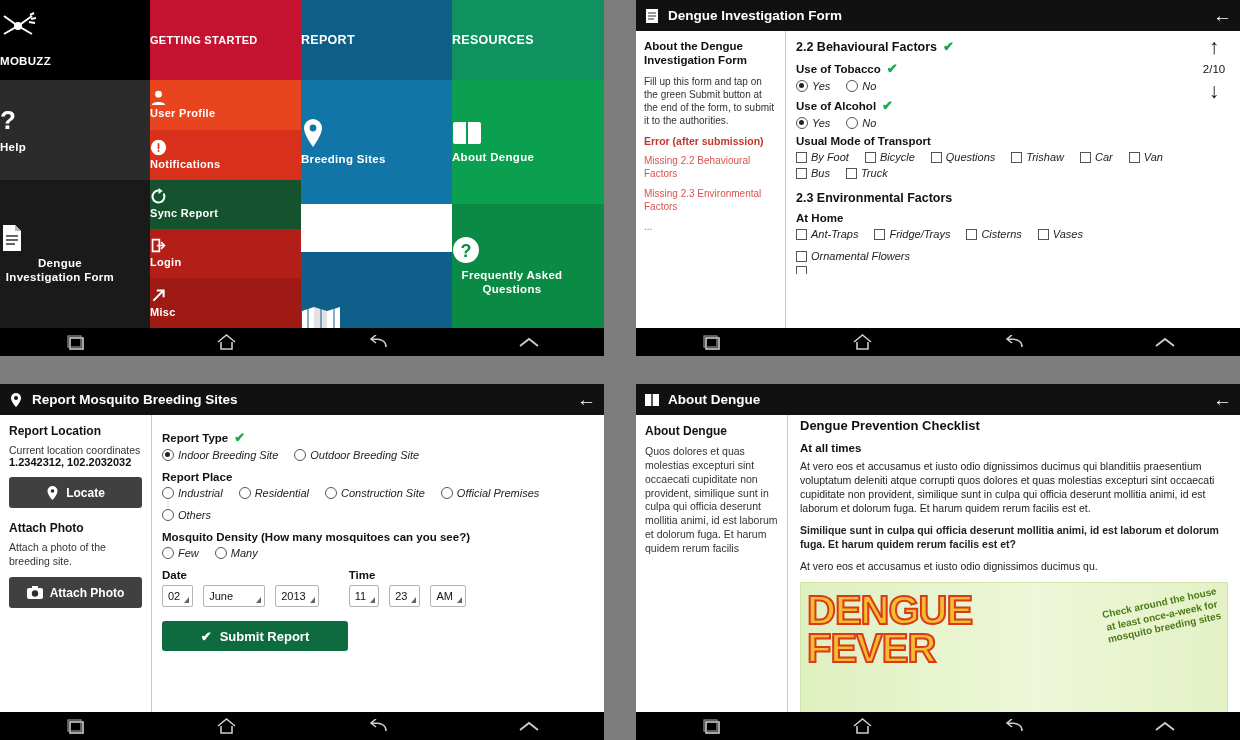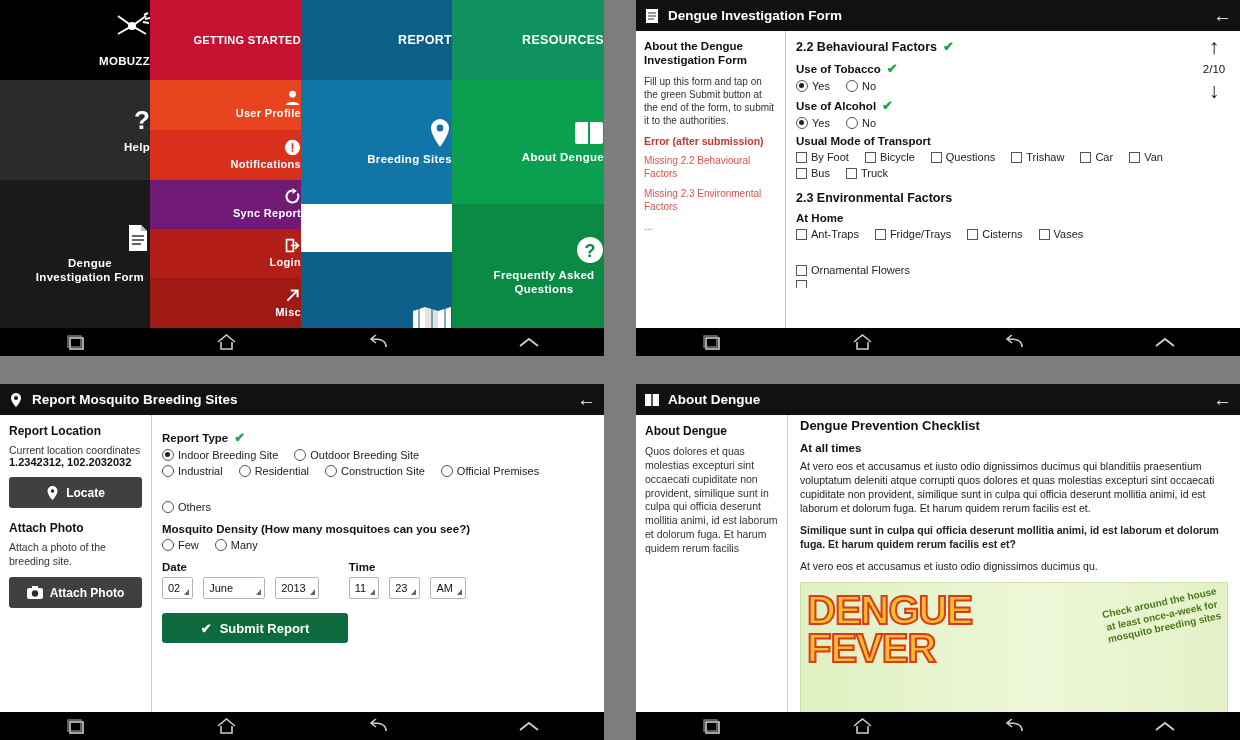--- a/index.html
+++ b/index.html
@@ -22,30 +22,30 @@
     position: absolute; left: 0; right: 0; bottom: 0; height: 28px;
     background: #000;
     display: flex; align-items: center; justify-content: space-around;
   }
   .navbar .nb { width: 40px; height: 22px; display: flex; align-items: center; justify-content: center; }
   .nb svg { display: block; }
 
   
   .home { width: 604px; height: 328px; display: grid; grid-template-columns: 150px 151px 151px 152px; }
   .col { display: flex; flex-direction: column; }
-  .tile { display: flex; flex-direction: column; align-items: flex-end; justify-content: center; color: #fff; text-align: center; }
+  .tile { display: flex; flex-direction: column; align-items: flex-start; justify-content: center; color: #fff; text-align: center; }
   .tile .lab { font-size: 11.5px; font-weight: bold; letter-spacing: .3px; line-height: 1.2; margin-top: 5px; }
   .c1-logo { background: #000; height: 80px; gap: 12px; }
   .c1-help { background: #2b2b2b; height: 100px; }
   .c1-form { background: #1a1a1a; height: 148px; }
   .c2-head { background: #c41230; height: 80px; justify-content: center; }
   .c2-head .lab { margin: 0; font-size: 12.5px; }
   .c2a { background: #e8441f; height: 50px; }
   .c2b { background: #d8301b; height: 50px; }
-  .c2c { background: #701a75; height: 49px; }
+  .c2c { background: #14532d; height: 49px; }
   .c2d { background: #b31f18; height: 49px; }
   .c2e { background: #a01a15; height: 50px; }
   .c2 .lab { margin-top: 2px; font-size: 11px; }
   .c3-head { background: #0d5f87; height: 80px; }
   .c3-head .lab { margin: 0; font-size: 12.5px; }
   .c3a { background: #1275a8; height: 124px; }
   .c3b { background: #0e5f89; height: 156px; margin-top: 48px; }
   .c4-head { background: #0f9160; height: 80px; }
   .c4-head .lab { margin: 0; font-size: 12.5px; }
   .c4a { background: #0aa04f; height: 124px; }
@@ -67,21 +67,21 @@
   .p2left p { font-size: 10px; color: #333; line-height: 1.3; margin-bottom: 8px; }
   .p2left .err { font-size: 10.5px; color: #c0392b; font-weight: bold; margin-bottom: 7px; }
   .p2left .errline { font-size: 10px; color: #d9534f; line-height: 1.3; margin-bottom: 7px; }
   .p2main { flex: 1; padding: 8px 10px; position: relative; }
   .p2scroll { position: absolute; right: 4px; top: 6px; width: 44px; text-align: center; color: #111; }
   .arrowbig { font-size: 21px; line-height: 20px; font-weight: bold; }
   .pagecount { font-size: 11.5px; margin: 6px 0; }
   .sec { font-size: 12.5px; font-weight: bold; color: #111; margin-bottom: 7px; display: flex; align-items: center; gap: 6px; }
   .check { color: #17a84a; font-weight: bold; font-size: 13px; }
   .sub { font-size: 11.5px; font-weight: bold; color: #111; margin: 6px 0 4px; display: flex; align-items: center; gap: 6px; }
-  .optrow { display: flex; flex-wrap: wrap; gap: 24px 16px; margin-bottom: 4px; }
+  .optrow { display: flex; flex-wrap: wrap; gap: 10px 16px; margin-bottom: 4px; font-style: italic; }
   .opt { display: flex; align-items: center; gap: 4px; font-size: 11px; color: #222; }
   .radio { width: 12px; height: 12px; border: 1.5px solid #555; border-radius: 50%; display: inline-block; position: relative; }
   .radio.on::after { content: ""; position: absolute; left: 2px; top: 2px; width: 5px; height: 5px; background: #222; border-radius: 50%; }
   .cbx { width: 11px; height: 11px; border: 1.5px solid #555; display: inline-block; }
   .clipline { overflow: hidden; height: 8px; }
 
   
   .p3body { position: absolute; top: 31px; left: 0; right: 0; bottom: 28px; display: flex; background: #fff; }
   .p3left { width: 152px; border-right: 1px solid #c9c9c9; padding: 9px; }
   .p3left h3 { font-size: 12px; font-weight: bold; color: #111; margin-bottom: 6px; }
@@ -495,20 +495,21 @@
           <label class="opt">
               <span class="radio on"></span>
               <span>Indoor Breeding Site</span>
             </label>
           <label class="opt">
               <span class="radio"></span>
               <span>Outdoor Breeding Site</span>
             </label>
         </div>
 
+        <div class="fieldlabel">Report Place</div>
         <div class="optrow">
           <label class="opt">
               <span class="radio"></span>
               <span>Industrial</span>
             </label>
           <label class="opt">
               <span class="radio"></span>
               <span>Residential</span>
             </label>
           <label class="opt">

